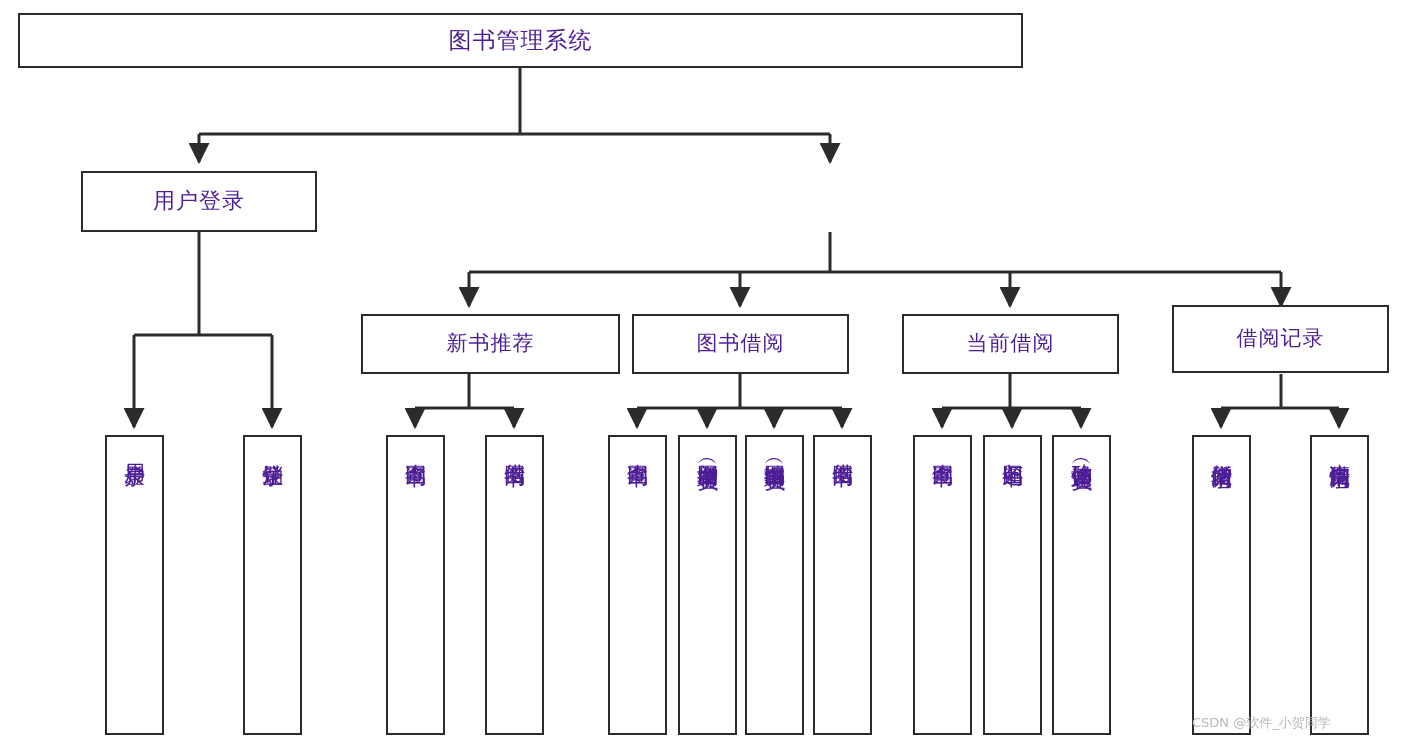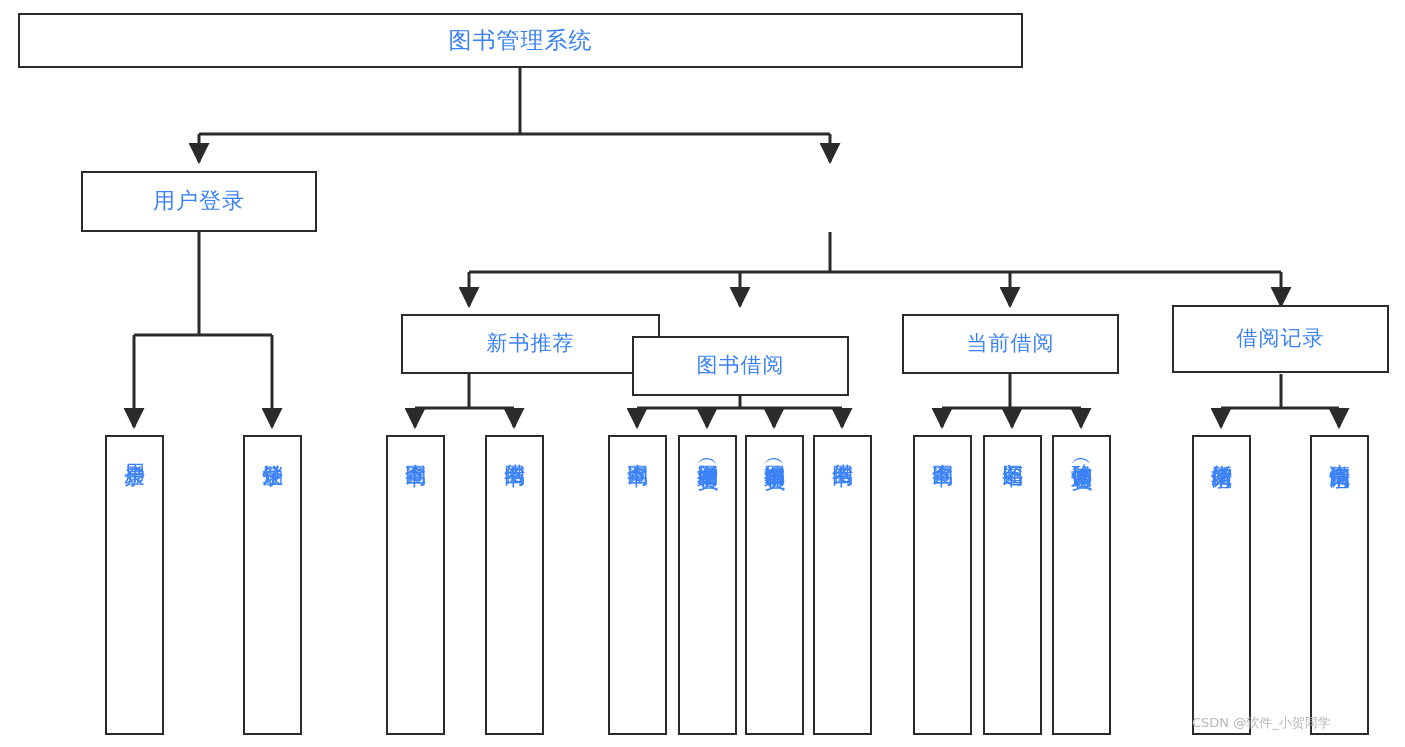--- a/index.html
+++ b/index.html
@@ -22,21 +22,21 @@
     left: 0;
     top: 0;
     width: 1405px;
     height: 747px;
   }
   .node {
     position: absolute;
     box-sizing: border-box;
     border: 2px solid #2b2b2b;
     background: #ffffff;
-    color: #3b82f6;
+    color: #4c1d95;
     display: flex;
     align-items: center;
     justify-content: center;
     text-align: center;
     z-index: 2;
   }
   .node.root {
     font-size: 23px;
   }
   .node.level2 {
@@ -129,24 +129,24 @@
   </svg>
 
   <div class="node root" style="left: 18px; top: 13px; width: 1005px; height: 55px;">
     <span class="htext">图书管理系统</span>
   </div>
 
   <div class="node level2" style="left: 81px; top: 171px; width: 236px; height: 61px;">
     <span class="htext">用户登录</span>
   </div>
 
-  <div class="node level3" style="left: 361px; top: 314px; width: 259px; height: 60px; margin-left: 40px;">
+  <div class="node level3" style="left: 361px; top: 314px; width: 259px; height: 60px;">
     <span class="htext">新书推荐</span>
   </div>
-  <div class="node level3" style="left: 632px; top: 314px; width: 217px; height: 60px; margin-top: 22px;">
+  <div class="node level3" style="left: 632px; top: 314px; width: 217px; height: 60px;">
     <span class="htext">图书借阅</span>
   </div>
   <div class="node level3" style="left: 902px; top: 314px; width: 217px; height: 60px; font-family: Liberation Serif, serif;">
     <span class="htext">当前借阅</span>
   </div>
   <div class="node level3" style="left: 1172px; top: 305px; width: 217px; height: 68px;">
     <span class="htext">借阅记录</span>
   </div>
 
   <div class="node leaf" style="left: 105px; top: 435px; width: 59px; height: 300px;">

